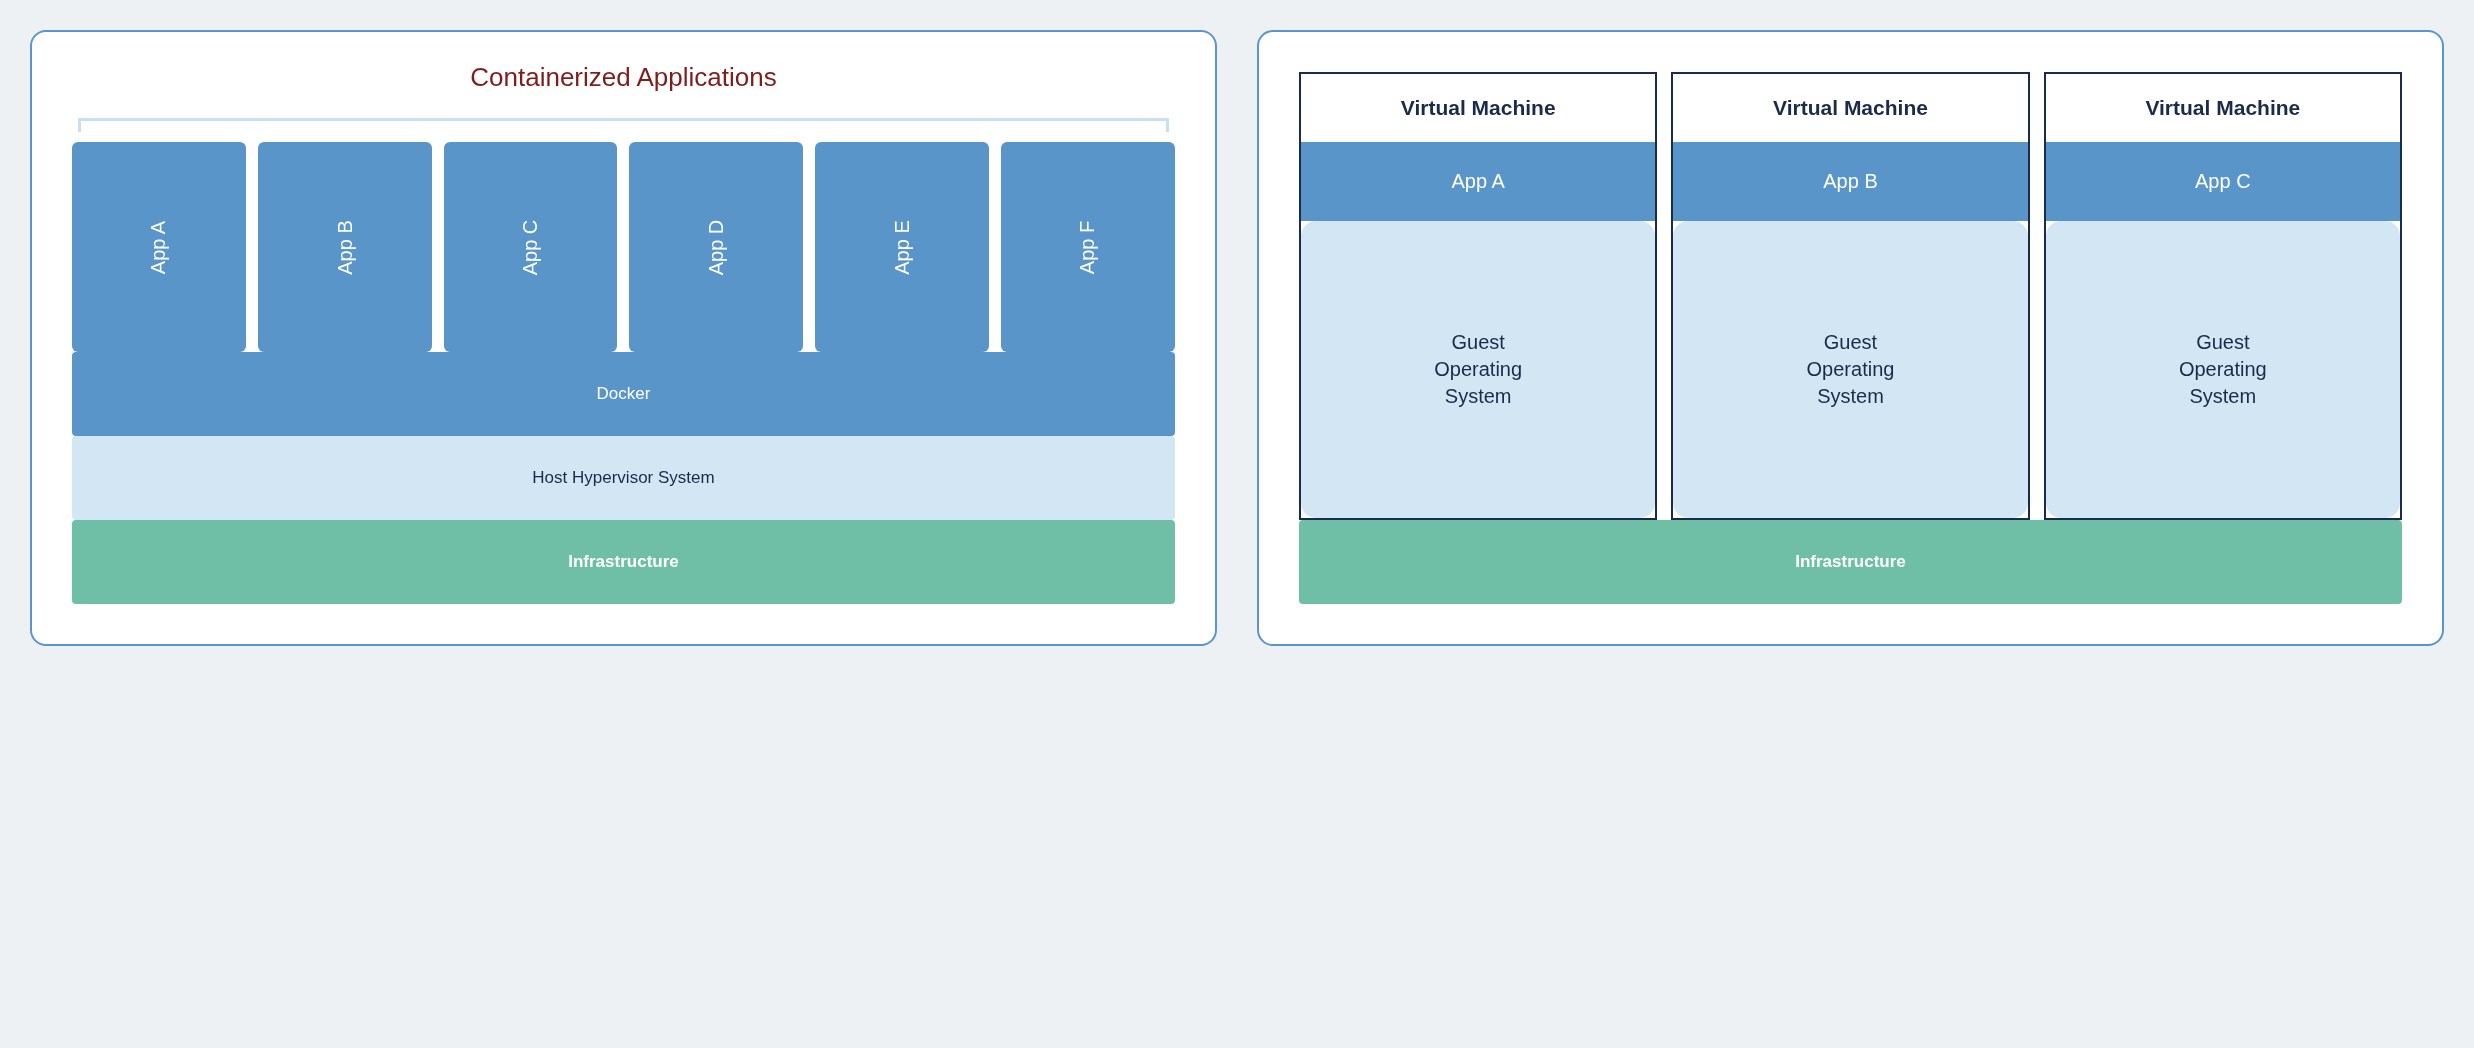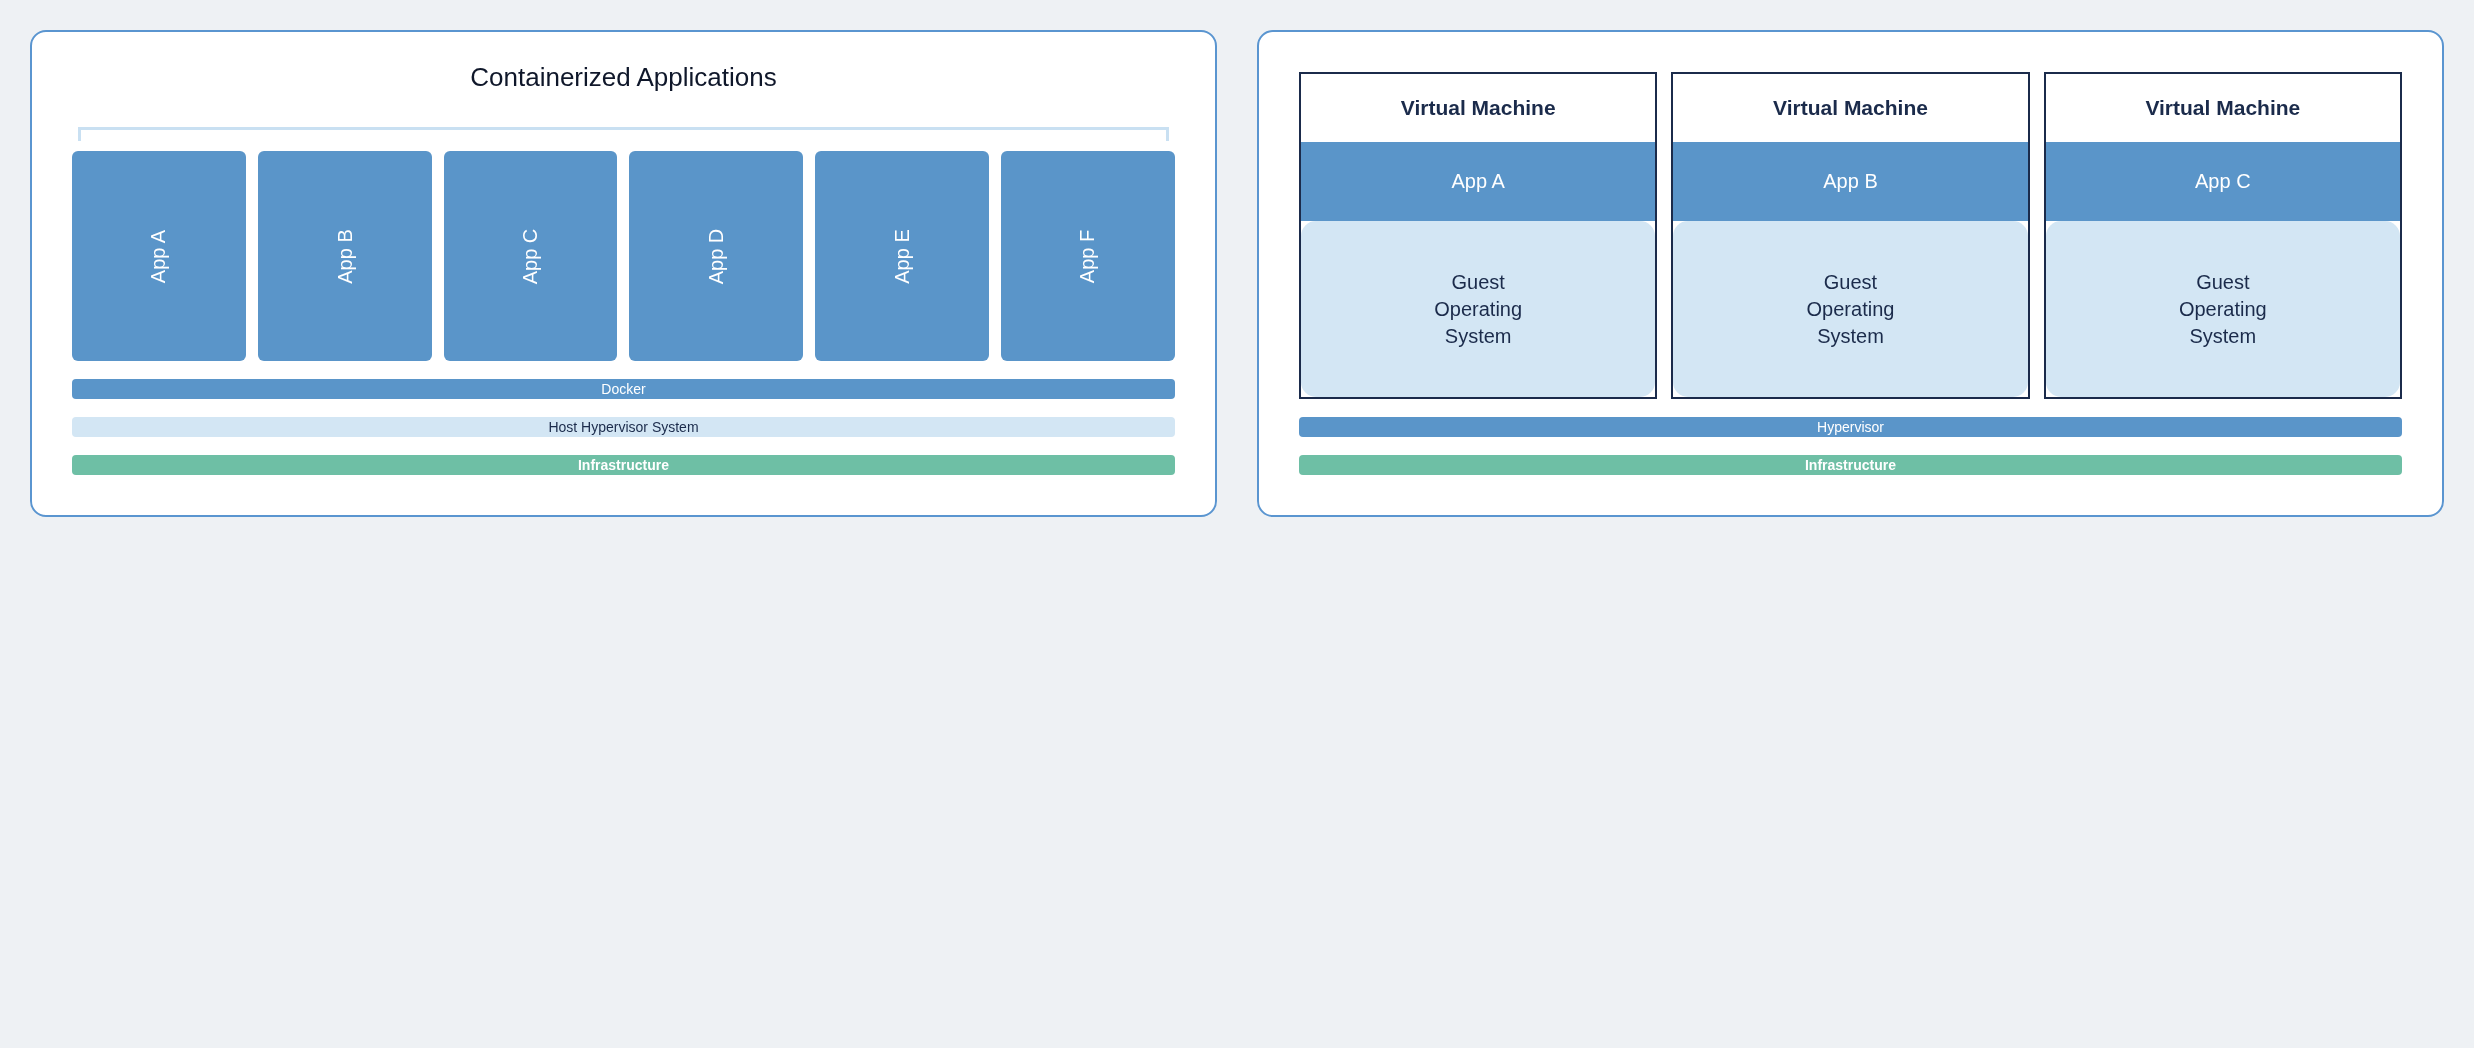--- a/index.html
+++ b/index.html
@@ -17,23 +17,23 @@
     border: 2px solid #5a95d0;
     border-radius: 16px;
     padding: 30px 40px 40px 40px;
     flex: 1;
     display: flex;
     flex-direction: column;
   }
   .panel-title {
     text-align: center;
     font-size: 26px;
-    color: #0f172a;
+    color: #7f1d1d;
     font-weight: 400;
-    margin-bottom: 34px;
+    margin-bottom: 25px;
   }
   .bracket {
     border-top: 3px solid #c9e0f2;
     border-left: 3px solid #c9e0f2;
     border-right: 3px solid #c9e0f2;
     height: 14px;
     margin: 0 6px 0 6px;
   }
   .apps-row {
     display: flex;
@@ -52,23 +52,23 @@
   }
   .app-box span {
     transform: rotate(-90deg);
     color: #ffffff;
     font-size: 20px;
     white-space: nowrap;
   }
   .layer {
     border-radius: 4px;
     text-align: center;
-    padding: 2px 10px;
-    font-size: 14px;
-    margin-top: 18px;
+    padding: 32px 10px;
+    font-size: 17px;
+    margin-top: 0;
   }
   .layer-blue { background: #5a95c9; color: #ffffff; }
   .layer-lightblue { background: #d3e6f4; color: #1b2b4b; }
   .layer-green { background: #6ebfa5; color: #ffffff; font-weight: bold; }
 
   
   .vm-row {
     display: flex;
     gap: 14px;
     flex: 1;
@@ -163,15 +163,14 @@
     <div class="vm">
       <div class="vm-title">Virtual Machine</div>
       <div class="vm-app">App C</div>
       <div class="vm-guest">
           <div class="vm-guest-inner">Guest
 Operating
 System</div>
         </div>
     </div>
   </div>
-  <div class="layer layer-blue">Hypervisor</div>
   <div class="layer layer-green">Infrastructure</div>
 </div>
 
 </body></html>

